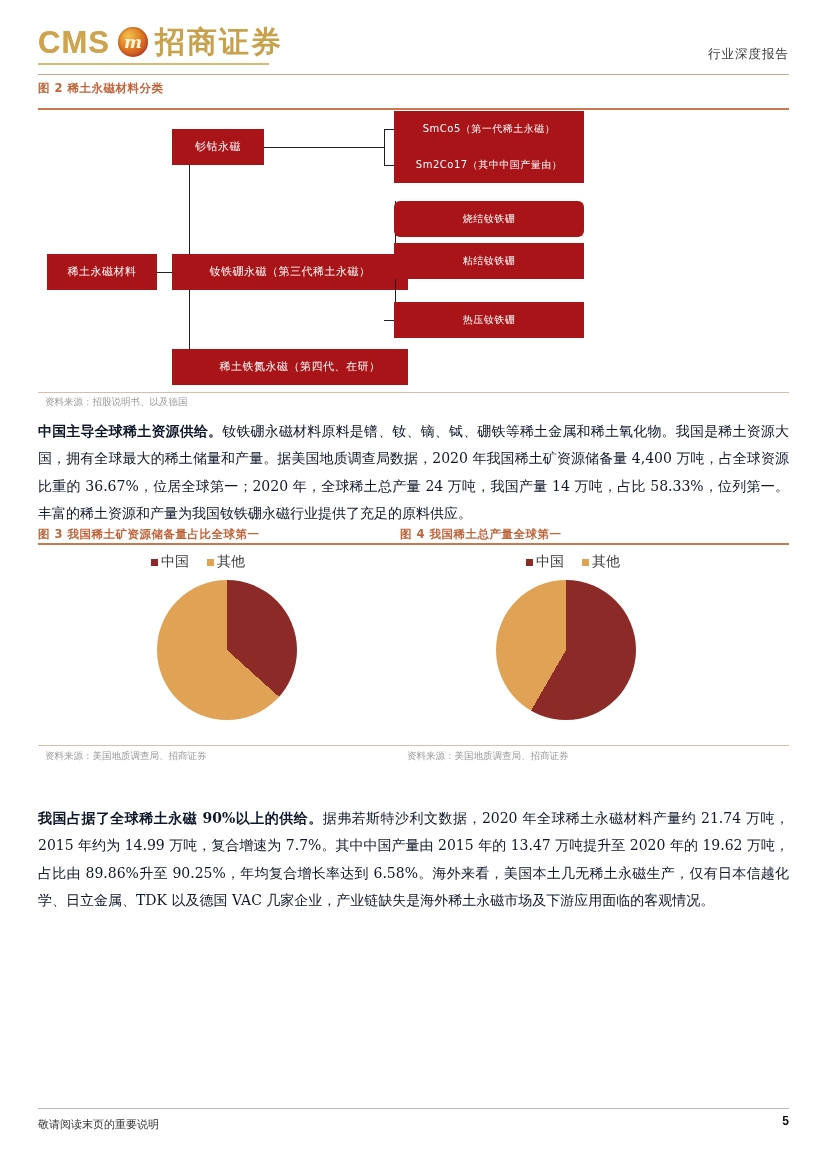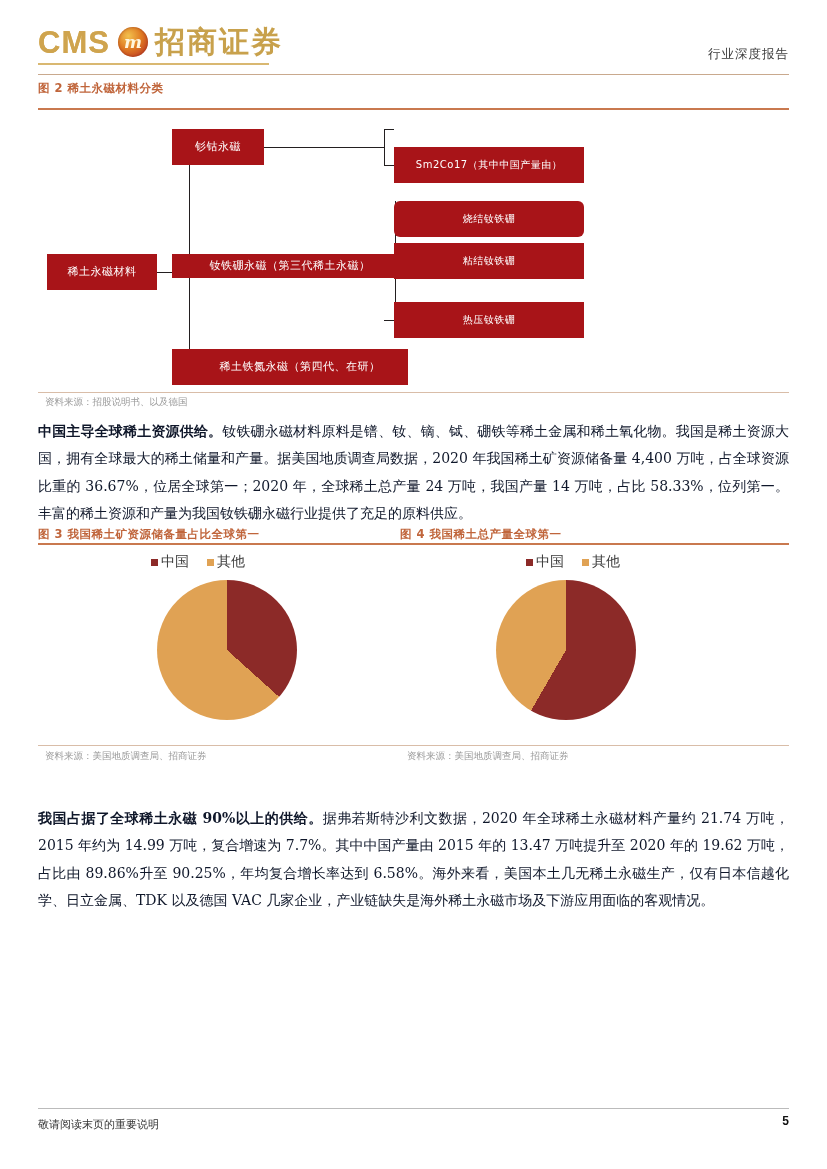--- a/index.html
+++ b/index.html
@@ -237,34 +237,35 @@
 
     <div class="conn h" style="left:119px; top:154px; width:32px;"></div>
 
     <div class="conn v" style="left:151px; top:29px; height:220px;"></div>
 
     <div class="conn h" style="left:151px; top:29px; width:22px;"></div>
     <div class="conn h" style="left:151px; top:154px; width:22px;"></div>
     <div class="conn h" style="left:151px; top:249px; width:22px;"></div>
 
     <div class="dbox" style="left:134px; top:29px; width:92px; height:36px; transform:translateY(-18px);">钐钴永磁</div>
-    <div class="dbox" style="left:134px; top:136px; width:236px; height:24px;">钕铁硼永磁（第三代稀土永磁）</div>
+    <div class="dbox" style="left:134px; top:136px; width:236px; height:36px;">钕铁硼永磁（第三代稀土永磁）</div>
     <div class="dbox" style="left:134px; top:231px; width:236px; height:36px;padding-left:20px;">稀土铁氮永磁（第四代、在研）</div>
 
     <div class="conn h" style="left:226px; top:29px; width:120px;"></div>
     <div class="conn v" style="left:346px; top:11px; height:36px;"></div>
     <div class="conn h" style="left:346px; top:11px; width:10px;"></div>
     <div class="conn h" style="left:346px; top:47px; width:10px;"></div>
 
     <div class="conn h" style="left:370px; top:154px; width:-0px;"></div>
     <div class="conn v" style="left:357px; top:83px; height:119px;"></div>
     <div class="conn h" style="left:357px; top:83px; width:-0px;"></div>
     <div class="conn h" style="left:357px; top:143px; width:-0px;"></div>
     <div class="conn h" style="left:346px; top:202px; width:10px;"></div>
 
+    <div class="dbox small" style="left:356px; top:-7px; width:190px; height:36px;">SmCo5（第一代稀土永磁）</div>
     <div class="dbox small" style="left:356px; top:29px; width:190px; height:36px;">Sm2Co17（其中中国产量由）</div>
 
     <div class="dbox small" style="left:356px; top:83px; width:190px; height:36px;border-radius:6px;">烧结钕铁硼</div>
     <div class="dbox small" style="left:356px; top:125px; width:190px; height:36px;">粘结钕铁硼</div>
     <div class="dbox small" style="left:356px; top:184px; width:190px; height:36px;">热压钕铁硼</div>
   </div>
 
   <div class="src-rule" style="left:38px; top:392px; width:751px;"></div>
   <div class="src-note" style="left:45px; top:396px;">资料来源：招股说明书、以及德国</div>
 

